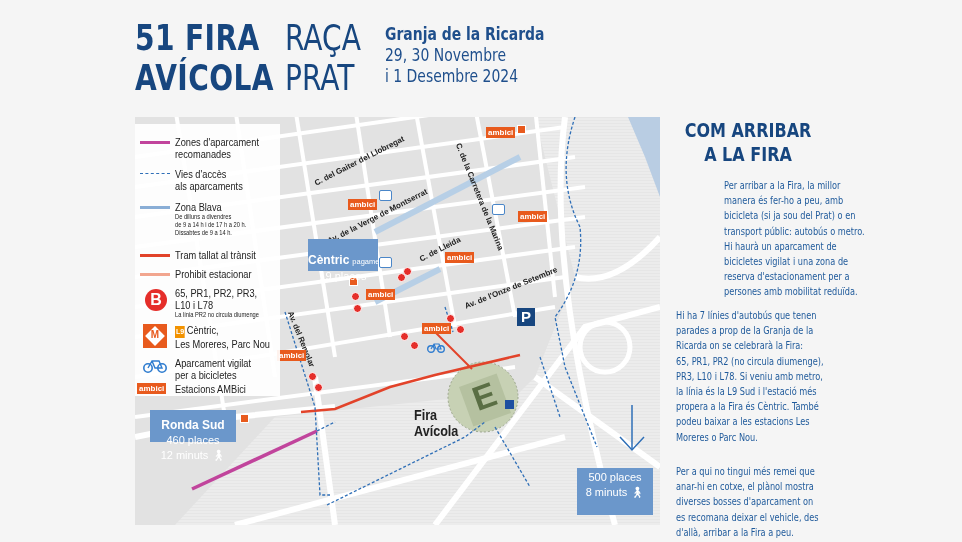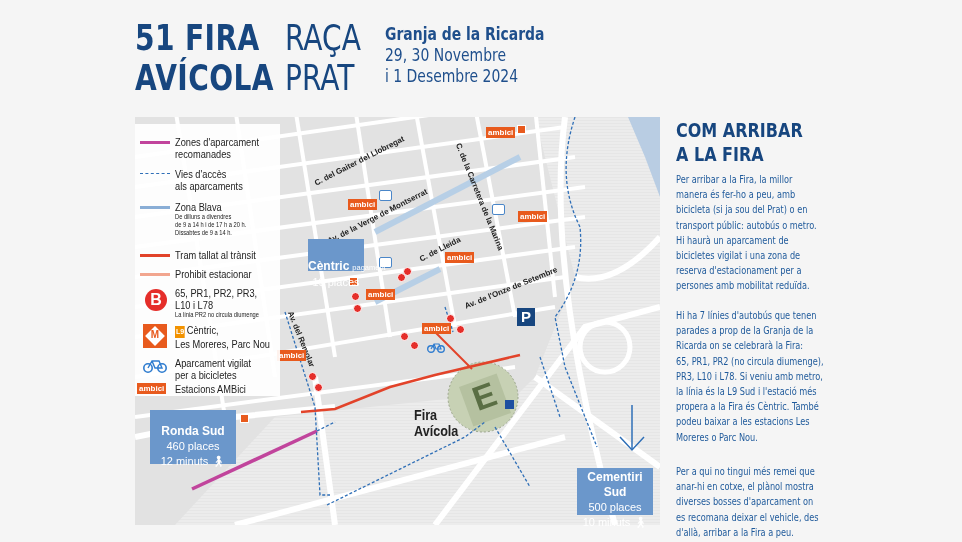--- a/index.html
+++ b/index.html
@@ -34,21 +34,21 @@
 
   .fira-label { position: absolute; left: 414px; top: 407px; font-size: 14px; font-weight: bold; color: #222; line-height: 16px; transform: scaleX(0.9); transform-origin: left top; }
 
   .street { position: absolute; font-size: 8px; color: #222; font-weight: bold; white-space: nowrap; transform-origin: left center; }
   .map-icon { position: absolute; }
   .bus-dot { position: absolute; width: 9px; height: 9px; border-radius: 50%; background: #e52e2a; border: 1px solid #fff; }
   .bike-note { position: absolute; width: 13px; height: 11px; border: 1px solid #4a86c8; background: #fff; border-radius: 2px; }
   .p-sign { position: absolute; left: 517px; top: 308px; width: 18px; height: 18px; background: #17467f; color: #fff; font-weight: bold; font-size: 15px; text-align: center; line-height: 18px; }
   .metro-mini { position: absolute; width: 9px; height: 9px; background: #e85a1d; border: 1px solid #fff; }
 
-  .right { position: absolute; left: 676px; top: 118px; width: 180px; }
+  .right { position: absolute; left: 676px; top: 118px; width: 180px; text-align: center; }
   .right h2 { font-family: "DejaVu Sans", sans-serif; font-weight: bold; font-size: 20px; line-height: 24px; color: #17467f; transform: scaleX(0.8); transform-origin: left top; white-space: nowrap; }
   .para { position: absolute; left: 676px; width: 185px; font-size: 10.5px; line-height: 15.2px; color: #1f5a9b; font-family: "DejaVu Sans", sans-serif; }
   .para span { display: block; transform: scaleX(0.78); transform-origin: left top; white-space: nowrap; }
 </style>
 </head>
 <body>
 
 <div class="title-block">
   <div class="title-main">
     <span class="l2">51 FIRA</span>
@@ -180,33 +180,32 @@
   <div class="map-icon" style="left:370px; top:283px; width:9px; height:9px; background:#1d4fa0;"></div>
 </div>
 
 <div class="p-sign">P</div>
 
 <div class="fira-label">
   <div>Fira</div>
   <div>Avícola</div>
 </div>
 
-<div class="parking-box" style="left:308px; top:239px; width:56px; height:32px; line-height:14px; padding-top:20px;">
+<div class="parking-box" style="left:308px; top:239px; width:70px; height:32px; line-height:14px; padding-top:14px;">
   <div><span class="name">Cèntric</span><span class="pay">pagament</span></div>
   <div>19 places</div>
 </div>
-<div class="parking-box" style="left:150px; top:410px; width:86px; height:54px; padding-top:14px;">
+<div class="parking-box" style="left:150px; top:410px; width:86px; height:32px; padding-top:8px;">
   <div class="name">Ronda Sud</div>
   <div>460 places</div>
   <div><span>12 minuts</span> <span>🚶︎</span></div>
 </div>
 <div class="parking-box" style="left:577px; top:468px; width:76px; height:47px; padding-top:2px;">
-  <div class="name">Cementiri Sud</div>
   <div>500 places</div>
-  <div><span>10 minuts</span> <span>🚶︎</span></div>
+  <div><span>8 minuts</span> <span>🚶︎</span></div>
 </div>
 
 <div class="legend">
   <div class="leg-item" style="top:12px;">
     <div class="leg-line" style="top:5px; background:#c1449c;"></div>
     <div class="lbl">
         <div>Zones d'aparcament</div>
         <div>recomanades</div>
       </div>
   </div>
@@ -266,21 +265,21 @@
   <div class="leg-item" style="top:259px;">
     <span class="ambici" style="position:absolute; left:2px; top:0;">ambici</span>
     <div class="lbl">Estacions AMBici</div>
   </div>
 </div>
 
 <div class="right">
   <h2>COM ARRIBAR</h2>
   <h2>A LA FIRA</h2>
 </div>
-<div class="para" style="top:172px;">
+<div class="para" style="top:178px;margin-left:48px;">
   <span>Per arribar a la Fira, la millor</span>
   <span>manera és fer-ho a peu, amb</span>
   <span>bicicleta (si ja sou del Prat) o en</span>
   <span>transport públic: autobús o metro.</span>
   <span>Hi haurà un aparcament de</span>
   <span>bicicletes vigilat i una zona de</span>
   <span>reserva d'estacionament per a</span>
   <span>persones amb mobilitat reduïda.</span>
 </div>
 <div class="para" style="top:308px;">

